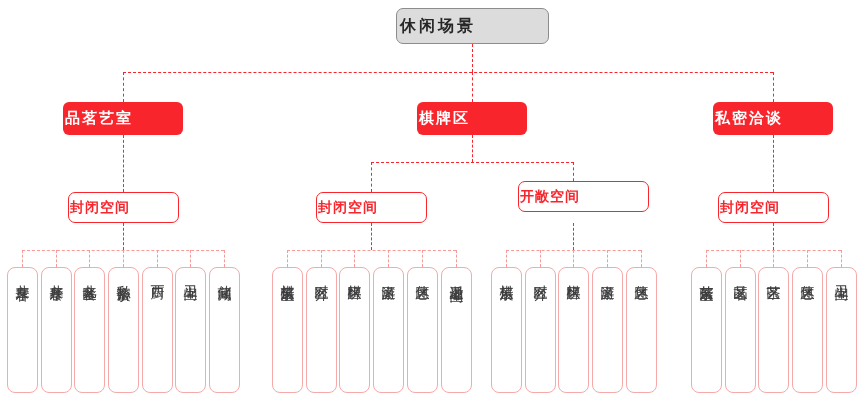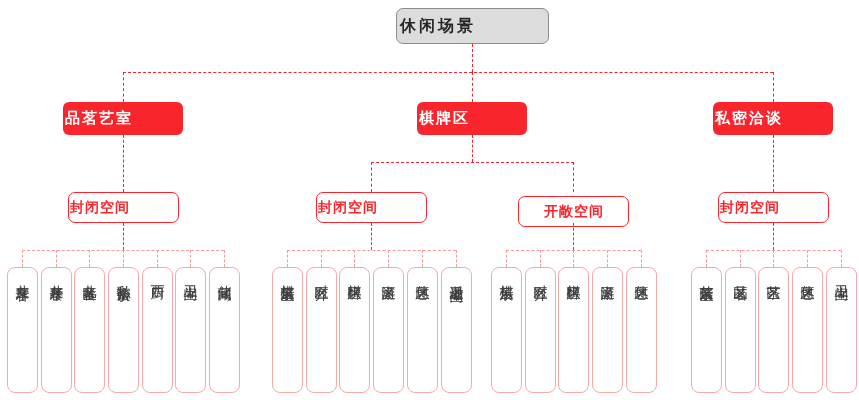--- a/index.html
+++ b/index.html
@@ -128,21 +128,21 @@
   <div class="conn conn-v" style="left:573px; top:162px; height:30px;"></div>
 
   <div class="conn conn-v" style="left:773px; top:135px; height:57px;"></div>
 
   <div class="node space-node" style="left:68px; top:192px; width:111px; height:31px;">
     <span>封闭空间</span>
   </div>
   <div class="node space-node" style="left:316px; top:192px; width:111px; height:31px;">
     <span>封闭空间</span>
   </div>
-  <div class="node space-node" style="left:518px; top:196px; width:111px; height:31px;padding-left:24px;">
+  <div class="node space-node" style="left:518px; top:181px; width:131px; height:31px;">
     <span>开敞空间</span>
   </div>
   <div class="node space-node" style="left:718px; top:192px; width:111px; height:31px;">
     <span>封闭空间</span>
   </div>
 
   <div class="conn conn-v" style="left:123px; top:223px; height:27px;"></div>
   <div class="conn conn-h conn-soft" style="left:22px; top:250px; width:202px;"></div>
   <div class="conn conn-v conn-soft" style="left:22px;  top:250px; height:17px;"></div>
   <div class="conn conn-v conn-soft" style="left:56px;  top:250px; height:17px;"></div>

